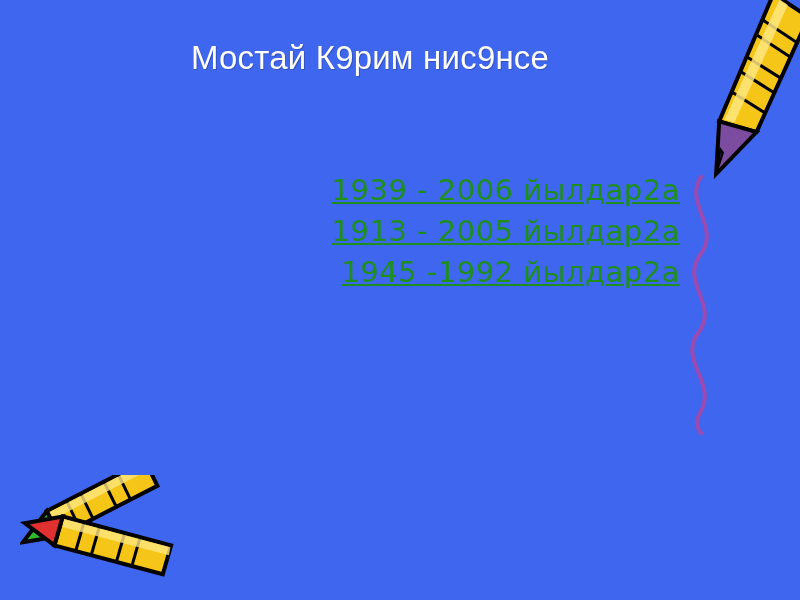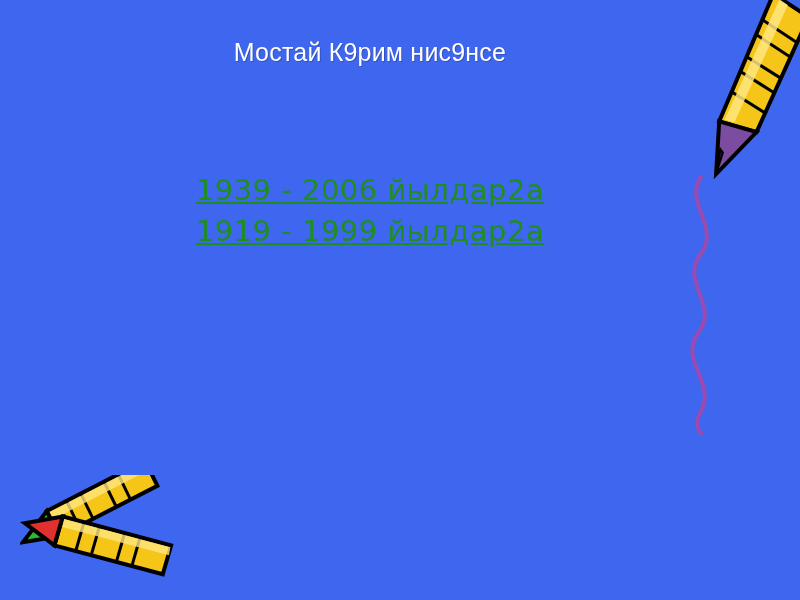--- a/index.html
+++ b/index.html
@@ -23,32 +23,32 @@
     background: #3f66ee;
     overflow: hidden;
   }
   .title {
     position: absolute;
     left: 60px;
     top: 36px;
     width: 620px;
     text-align: center;
     color: #ffffff;
-    font-size: 25px;
+    font-size: 33px;
     line-height: 1.35;
     font-family: "Liberation Sans", sans-serif;
     letter-spacing: 0.2px;
     text-shadow: 1px 1px 0 rgba(0,0,0,0.20);
   }
   .answers {
     position: absolute;
     left: 60px;
     top: 170px;
     width: 620px;
-    text-align: center;
+    text-align: right;
   }
   .answer {
     display: block;
     color: #1e8f1e;
     font-size: 29px;
     line-height: 1.42;
     font-family: "DejaVu Sans", sans-serif;
     text-decoration: underline;
     letter-spacing: 0.5px;
     cursor: pointer;
@@ -81,21 +81,22 @@
 <body>
 
 <div class="slide">
 
   <div class="title">
     <div>Мостай К9рим нис9нсе</div>
   </div>
 
   <div class="answers">
     <a class="answer">1939 - 2006 йылдар2а</a>
-    <a class="answer">1919 - 1999 йылдар2а</a>
+    <a class="answer">1913 - 2005 йылдар2а</a>
+    <a class="answer">1945 -1992 йылдар2а</a>
   </div>
 
   <svg class="crayon-tr" viewBox="0 0 160 190">
     <g transform="rotate(28 80 95)">
 
       <path d="M62 -10 L104 -6 L112 120 L74 128 Z" fill="#f5c518" stroke="#000" stroke-width="4"></path>
 
       <path d="M64 18 L106 22" stroke="#000" stroke-width="3" fill="none"></path>
       <path d="M65 34 L107 38" stroke="#000" stroke-width="3" fill="none"></path>
       <path d="M67 58 L108 61" stroke="#000" stroke-width="3" fill="none"></path>

